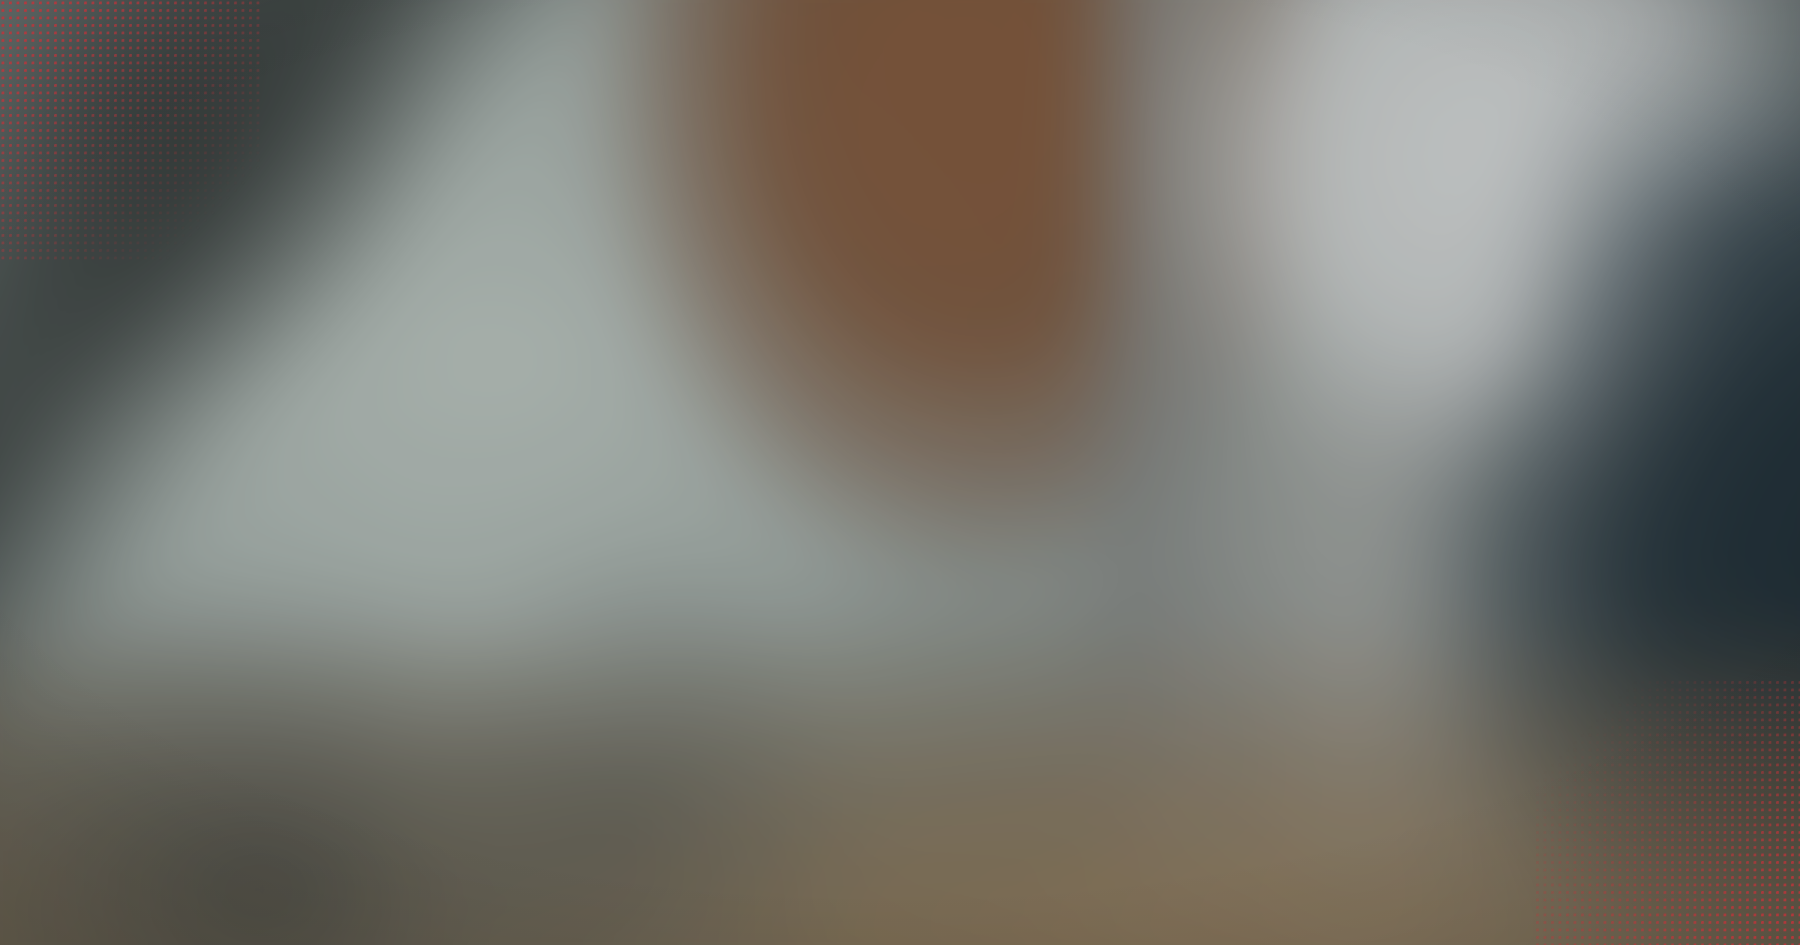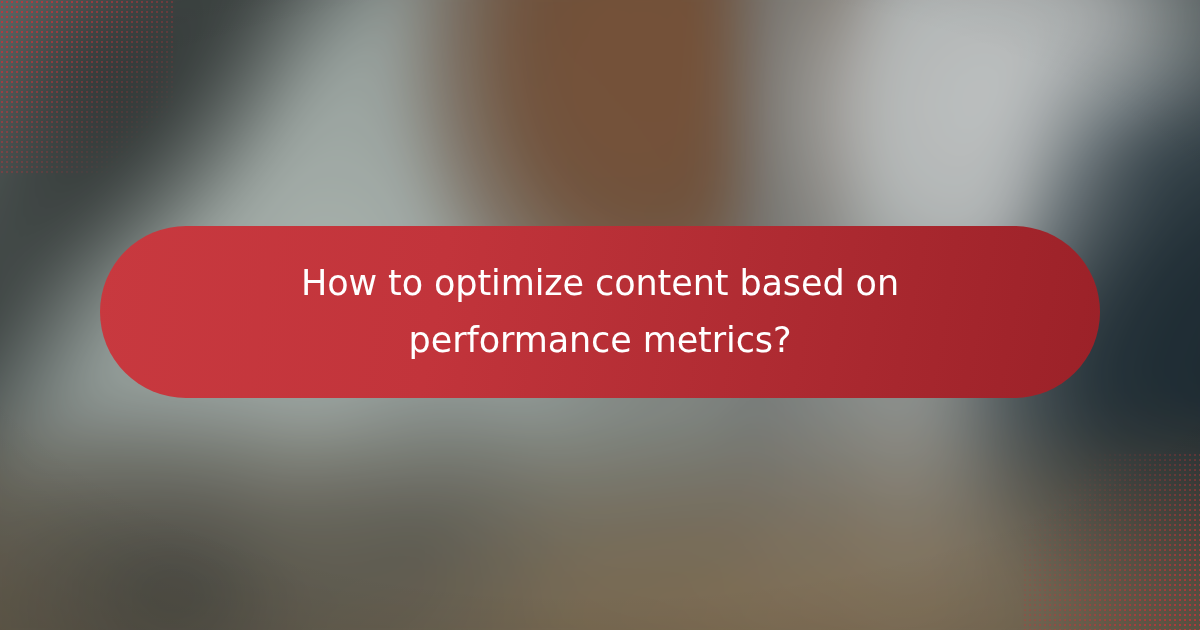--- a/index.html
+++ b/index.html
@@ -246,17 +246,14 @@
     <div class="bg-layer bg-floor"></div>
     <div class="bg-layer bg-darkleft"></div>
   </div>
 
   <div class="bg-scrim"></div>
   <div class="bg-vignette"></div>
 
   <div class="dots dots-tl"></div>
   <div class="dots dots-br"></div>
 
-  <div class="headline-pill">
-    <p class="headline-text">How to optimize content based on performance metrics?</p>
-  </div>
 
 </div>
 
 </body></html>

